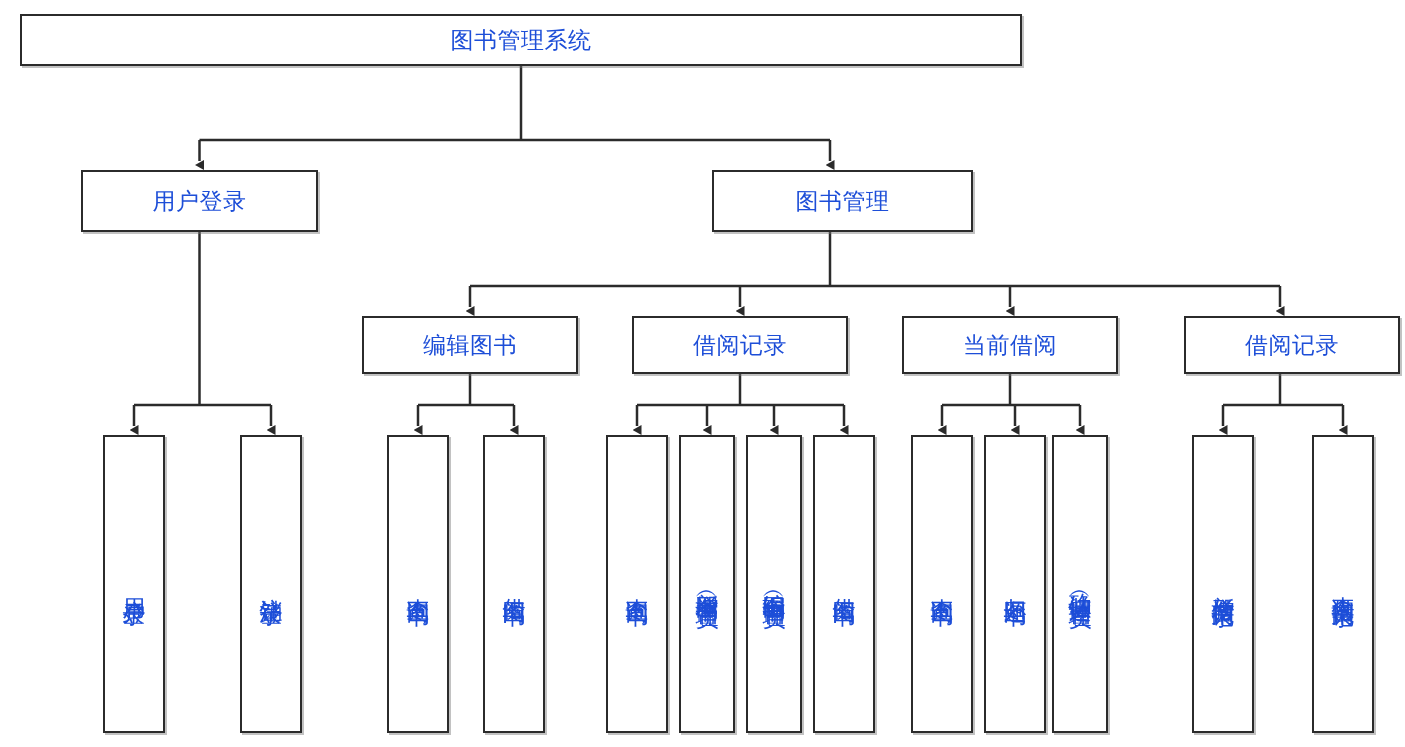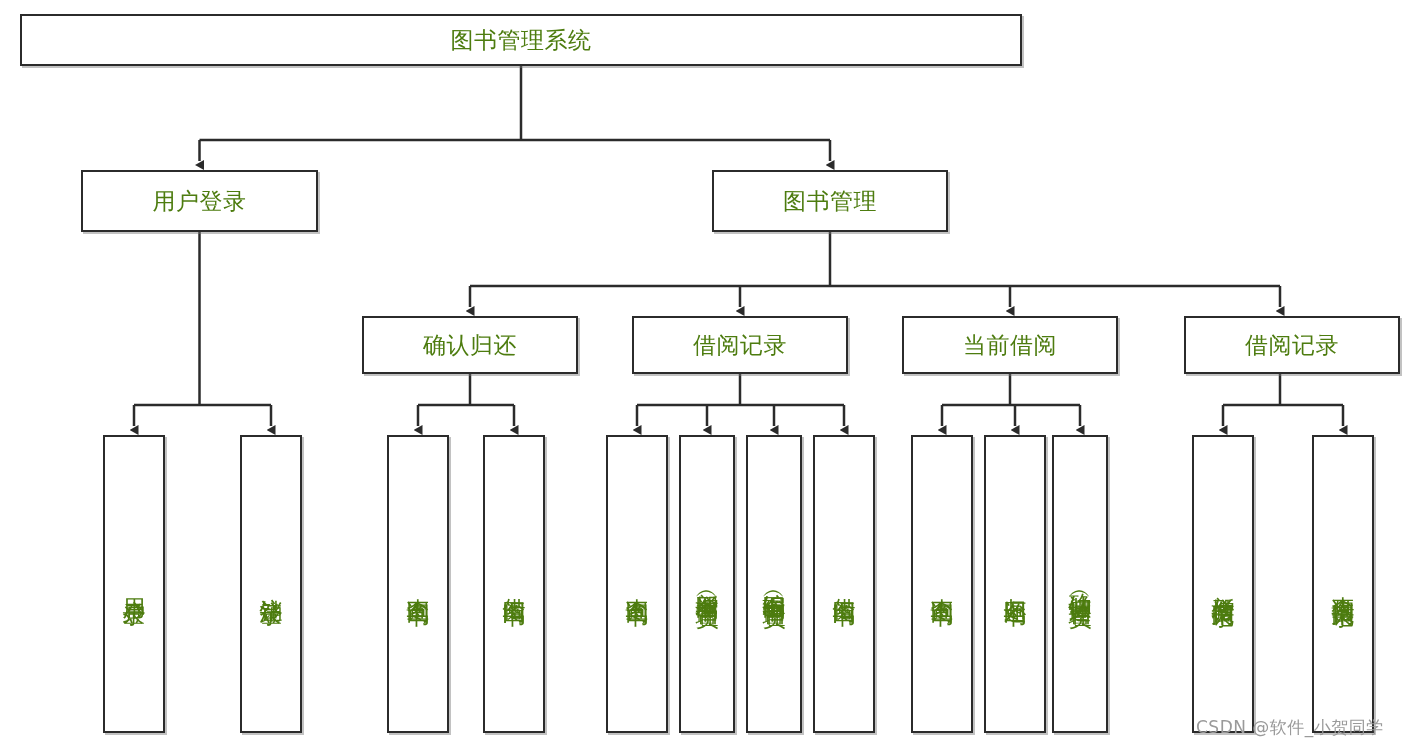--- a/index.html
+++ b/index.html
@@ -30,21 +30,21 @@
     position: absolute;
     box-sizing: border-box;
     border: 2.5px solid #2b2b2b;
     background: #ffffff;
     display: flex;
     align-items: center;
     justify-content: center;
     box-shadow: 2px 2px 0 rgba(120,120,120,0.45);
   }
   .node .label {
-    color: #4d7c0f;
+    color: #1d4ed8;
     font-size: 23px;
     line-height: 1.22;
     letter-spacing: 0.5px;
     text-align: left;
     white-space: nowrap;
   }
   
   .node.vertical {
     align-items: center;
     justify-content: center;
@@ -113,25 +113,25 @@
       </g>
   </svg>
 
   <div id="nodes">
       <div class="node" style="left: 20px; top: 14px; width: 1002px; height: 52px;">
         <span class="label">图书管理系统</span>
       </div>
       <div class="node" style="left: 81px; top: 170px; width: 237px; height: 62px;">
         <span class="label">用户登录</span>
       </div>
-      <div class="node" style="left: 712px; top: 170px; width: 236px; height: 62px;">
+      <div class="node" style="left: 712px; top: 170px; width: 261px; height: 62px;">
         <span class="label">图书管理</span>
       </div>
       <div class="node" style="left: 362px; top: 316px; width: 216px; height: 58px;">
-        <span class="label">确认归还</span>
+        <span class="label">编辑图书</span>
       </div>
       <div class="node" style="left: 632px; top: 316px; width: 216px; height: 58px;">
         <span class="label">借阅记录</span>
       </div>
       <div class="node" style="left: 902px; top: 316px; width: 216px; height: 58px;">
         <span class="label">当前借阅</span>
       </div>
       <div class="node" style="left: 1172px; top: 316px; width: 216px; height: 58px; margin-left: 12px;">
         <span class="label">借阅记录</span>
       </div>
@@ -169,15 +169,14 @@
         <span class="label">确认归还（管理员）</span>
       </div>
       <div class="node vertical" style="left: 1192px; top: 435px; width: 62px; height: 298px;">
         <span class="label">新增借阅记录</span>
       </div>
       <div class="node vertical" style="left: 1312px; top: 435px; width: 62px; height: 298px;">
         <span class="label">查询借阅记录</span>
       </div>
     </div>
 
-  <div class="watermark" style="left: 1196px; top: 716px;">CSDN @软件_小贺同学</div>
 
 </div>
 
 </body></html>

